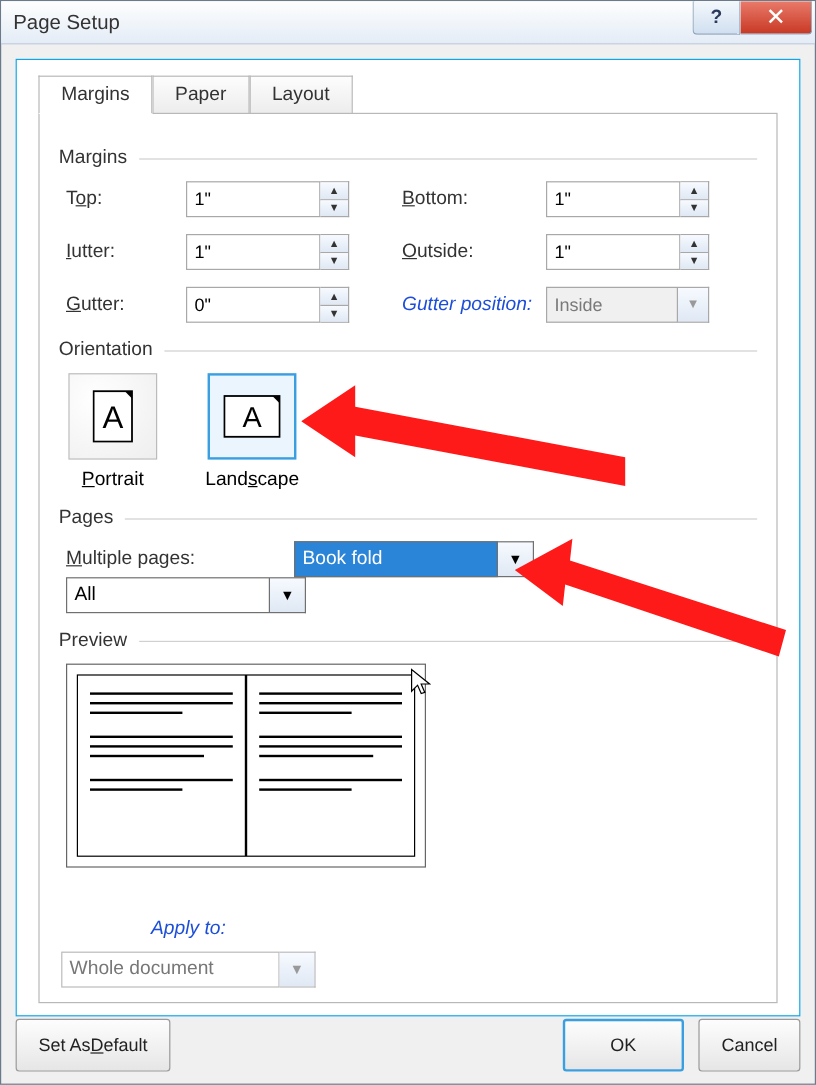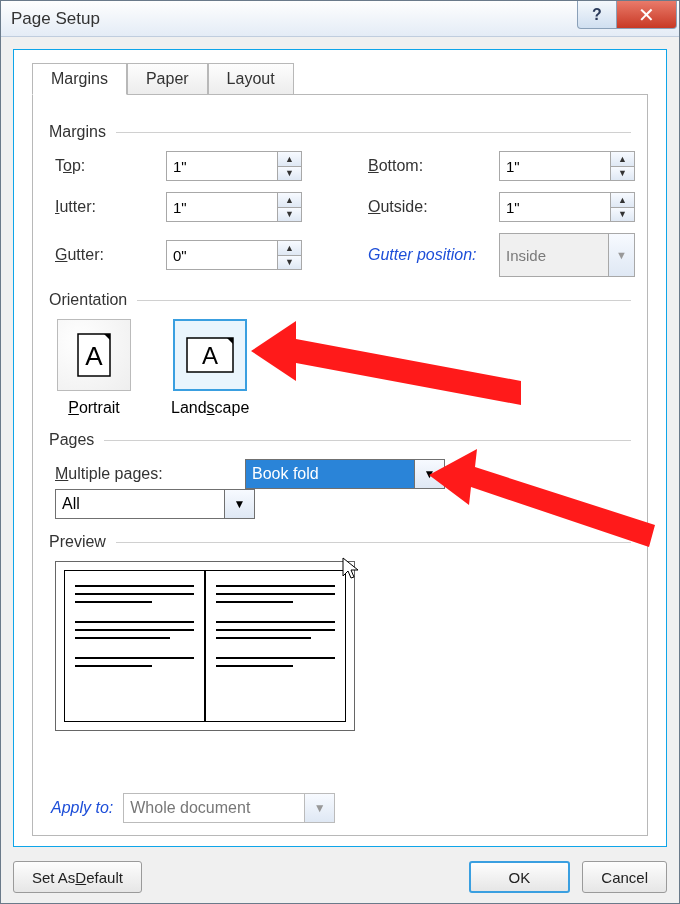--- a/index.html
+++ b/index.html
@@ -12,30 +12,30 @@
 .helpbtn { width: 40px; background: linear-gradient(#f4f8fc,#d0dff0); color: #2a3a5a; font-size: 16px; font-weight: bold; border-radius: 0 0 0 4px; }
 .closebtn { width: 60px; background: linear-gradient(#e97a6a,#c83925); color: #fff; font-size: 20px; border-left: none; margin-right: 2px; border-radius: 0 0 4px 0; }
 .body { position: absolute; left: 12px; right: 12px; top: 48px; bottom: 56px; background: #fff; border: 1px solid #0ea5e9; padding: 12px 18px 8px; }
 .tabs { display: flex; gap: 0; margin-bottom: 0; }
 .tab { padding: 6px 18px; border: 1px solid #b8b8b8; background: linear-gradient(#fdfdfd,#ececec); font-size: 16px; color: #333; border-bottom: none; position: relative; top: 1px; }
 .tab.active { background: #fff; border-bottom: 1px solid #fff; z-index: 2; }
 .tabcontent { border: 1px solid #b8b8b8; padding: 14px 16px 10px; position: relative; height: calc(100% - 34px); }
 .sect-head { display: flex; align-items: center; margin: 14px 0 10px; }
 .sect-head span { font-size: 16px; color: #333; }
 .sect-head .line { flex: 1; height: 1px; background: #d0d0d0; margin-left: 10px; }
-.margin-grid { display: grid; grid-template-columns: 100px 140px 40px 120px 140px; row-gap: 14px; align-items: center; padding-left: 6px; gap: 11px; }
+.margin-grid { display: grid; grid-template-columns: 100px 140px 40px 120px 140px; row-gap: 14px; align-items: center; padding-left: 6px; }
 .label { font-size: 16px; color: #333; }
 .label.dis { color: #1d4ed8; font-style: italic; }
 .u { text-decoration: underline; }
 .spin { display: flex; height: 30px; }
 .spin input { width: 112px; border: 1px solid #a8a8a8; padding: 0 6px; font-size: 15px; background: #fff; }
 .spin .arrows { width: 24px; display: flex; flex-direction: column; border: 1px solid #a8a8a8; border-left: none; }
 .spin .arrows div { flex: 1; display: flex; align-items: center; justify-content: center; background: linear-gradient(#f7faff,#dfe8f4); font-size: 9px; color: #333; }
 .spin .arrows div:first-child { border-bottom: 1px solid #a8a8a8; }
-.sel { display: flex; height: 44px; width: 136px; }
+.sel { display: flex; height: 30px; width: 136px; }
 .sel .val { flex: 1; border: 1px solid #a8a8a8; padding: 0 6px; display: flex; align-items: center; font-size: 15px; background: #fff; }
 .sel .drop { width: 26px; border: 1px solid #a8a8a8; border-left: none; background: linear-gradient(#f7faff,#dfe8f4); display: flex; align-items: center; justify-content: center; font-size: 11px; }
 .sel.dis .val { color: #7a7a7a; background: #f0f0f0; }
 .sel.dis .drop { color: #999; }
 .orient { display: flex; gap: 40px; padding-left: 8px; align-items: flex-start; }
 .orient-opt { display: flex; flex-direction: column; align-items: center; gap: 8px; }
 .orient-box { width: 74px; height: 72px; border: 1px solid #bbb; background: radial-gradient(circle at 30% 30%, #fff, #eee); display: flex; align-items: center; justify-content: center; }
 .orient-box.sel { border: 2px solid #3a9fe0; background: #eaf5fd; }
 .orient-box svg { display: block; }
 .orient-label { font-size: 16px; }
@@ -43,26 +43,26 @@
 .sel2 { display: flex; height: 30px; width: 200px; }
 .sel2 .val { flex: 1; border: 1px solid #707070; padding: 0 6px; display: flex; align-items: center; font-size: 16px; }
 .sel2.hl .val { background: #2a84d8; color: #fff; }
 .sel2 .drop { width: 30px; border: 1px solid #707070; border-left: none; background: linear-gradient(#f7faff,#dfe8f4); display: flex; align-items: center; justify-content: center; font-size: 12px; }
 .preview { padding-left: 6px; }
 .preview-box { width: 300px; height: 170px; border: 1px solid #666; background: #fff; margin-top: 8px; display: flex; padding: 8px; gap: 0; }
 .preview-page { flex: 1; border: 1px solid #000; padding: 14px 10px; display: flex; flex-direction: column; gap: 6px; }
 .preview-page .ln { height: 2px; background: #000; }
 .preview-page .ln.short { width: 65%; }
 .preview-page .ln.med { width: 80%; }
-.apply-row { position: absolute; bottom: 12px; left: 18px; display: flex; align-items: center; gap: 10px; }
+.apply-row { position: absolute; bottom: 12px; left: 18px; display: flex; align-items: center; gap: 10px; flex-direction: column; }
 .apply-row .sel2 { width: 212px; }
 .apply-row .sel2 .val { border-color: #bbb; color: #777; }
 .apply-row .sel2 .drop { border-color: #bbb; color: #999; }
 .footer { position: absolute; left: 12px; right: 12px; bottom: 10px; display: flex; align-items: center; }
-.btn { height: 32px; padding: 0 18px; border: 1px solid #9a9a9a; background: linear-gradient(#fdfdfd,#e6e6e6); font-size: 15px; color: #222; display: flex; align-items: center; border-radius: 3px; }
+.btn { height: 44px; padding: 0 18px; border: 1px solid #9a9a9a; background: linear-gradient(#fdfdfd,#e6e6e6); font-size: 15px; color: #222; display: flex; align-items: center; border-radius: 3px; }
 .btn.primary { border: 2px solid #3a9fe0; padding: 0 38px; }
 .footer .right { margin-left: auto; display: flex; gap: 12px; }
 .arrow-red { position: absolute; pointer-events: none; }
 .cursor { position: absolute; left: 340px; top: 555px; font-size: 20px; }
 </style>
 </head>
 <body>
 
 <div class="dialog">
   <div class="titlebar">

